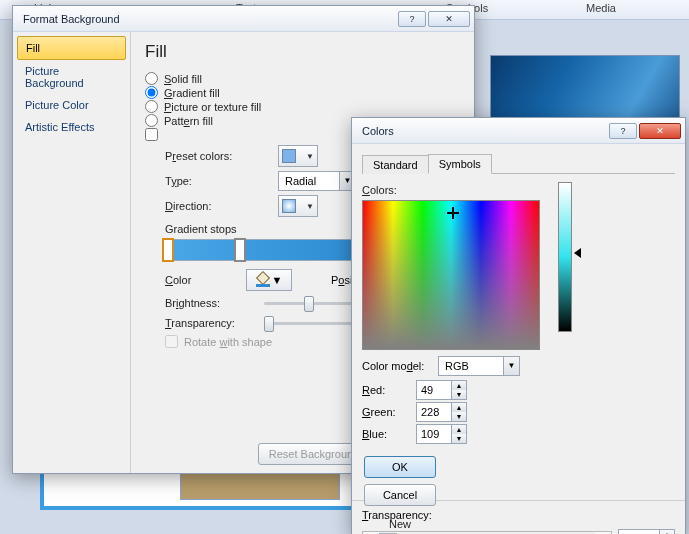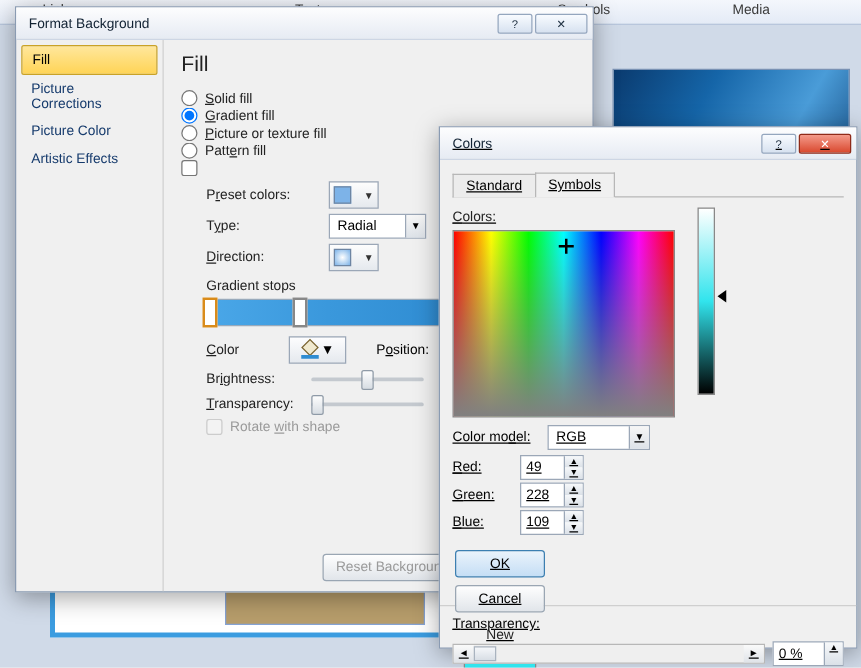--- a/index.html
+++ b/index.html
@@ -19,21 +19,21 @@
   .win-btn.close{width:42px;}
   .fb-body{display:flex;height:calc(100% - 26px);}
   .fb-nav{width:118px;border-right:1px solid #cfcfcf;padding:4px;}
   .fb-nav-item{padding:5px 8px;color:#153a6c;border-radius:2px;}
   .fb-nav-item.sel{background:linear-gradient(#ffe79c,#ffd456);border:1px solid #c9a227;color:#000;}
   .fb-main{flex:1;padding:8px 12px 8px 14px;position:relative;}
   .fb-h{font-size:17px;color:#222;margin:2px 0 10px;}
   .opt{display:flex;align-items:center;gap:6px;margin:1px 0;color:#222;}
   .opt input[type=radio],.opt input[type=checkbox]{margin:0;}
   .opt label u{text-decoration:underline;}
-  .row{display:flex;align-items:center;margin:4px 0;gap:6px;}
+  .row{display:flex;align-items:center;margin:4px 0;gap:21px;}
   .row .lbl{width:92px;color:#222;}
   .row.ind{margin-left:20px;}
   .dd-btn{width:40px;height:22px;border:1px solid #9ba7b7;background:linear-gradient(#fdfdfd,#e5e9ee);display:inline-flex;align-items:center;justify-content:space-between;padding:0 3px;}
   .dd-btn .sw{width:14px;height:14px;border:1px solid #6d85a3;background:#7db3e8;}
   .dd-btn .car{font-size:8px;color:#333;}
   .combo{border:1px solid #9ba7b7;background:#fff;height:20px;display:inline-flex;align-items:center;}
   .combo .ct{padding:0 6px;min-width:60px;}
   .combo .cb{width:16px;border-left:1px solid #9ba7b7;text-align:center;font-size:8px;background:linear-gradient(#f6f6f6,#dde2e8);height:100%;line-height:18px;}
   .disabled{color:#9a9a9a;}
   .spin{display:inline-flex;border:1px solid #b7b7b7;background:#f4f4f4;height:20px;align-items:center;}
@@ -49,21 +49,21 @@
   .mini-slider .knob{position:absolute;top:1px;width:10px;height:16px;background:linear-gradient(#fdfdfd,#d7dde3);border:1px solid #8e9aa7;border-radius:2px;}
   .fb-foot{position:absolute;bottom:8px;left:12px;right:12px;display:flex;justify-content:flex-end;gap:6px;}
   .btn{min-width:86px;height:22px;border:1px solid #9aa6b3;background:linear-gradient(#fefefe,#e1e5ea);border-radius:3px;text-align:center;line-height:20px;}
   .btn.dis{color:#9a9a9a;}
   .color-dd{width:46px;height:22px;border:1px solid #9ba7b7;background:linear-gradient(#fdfdfe,#e5e9ee);display:inline-flex;align-items:center;justify-content:center;gap:2px;}
   .bucket{width:14px;height:14px;position:relative;}
   .bucket::before{content:"";position:absolute;left:2px;top:0;width:8px;height:8px;border:1px solid #7a6534;transform:rotate(45deg);background:#f0e9cf;}
   .bucket-bar{position:absolute;bottom:0;left:0;width:14px;height:3px;background:#2f8cd2;}
 
   
-  .col-dlg{top:101px;left:351px;width:335px;height:418px;text-decoration:underline;}
+  .col-dlg{top:117px;left:351px;width:335px;height:418px;}
   .col-dlg .titlebar{background:linear-gradient(#fdfdfe,#e6ebf3);}
   .col-dlg .win-btn.close{background:linear-gradient(#f49a8a,#d9492f);border-color:#8f2a18;color:#fff;width:42px;}
   .col-body{display:flex;padding:8px 10px 8px 10px;gap:10px;position:relative;height:356px;flex-direction:column;}
   .col-left{flex:1;}
   .tabs{display:flex;border-bottom:1px solid #b7b7b7;height:22px;align-items:flex-end;}
   .tab{padding:3px 10px;border:1px solid #b7b7b7;border-bottom:none;background:#ececec;position:relative;top:1px;margin-right:-1px;}
   .tab.act{background:#f0f0f0;z-index:2;border-bottom:1px solid #f0f0f0;}
   .tabpane{border:0;padding-top:6px;}
   .clabel{color:#222;margin:4px 0 4px;}
   .spectrum{width:178px;height:150px;position:relative;background:
@@ -111,21 +111,21 @@
   <div class="titlebar">
     <span>Format Background</span>
     <div class="win-btns">
       <div class="win-btn">?</div>
       <div class="win-btn close">✕</div>
     </div>
   </div>
   <div class="fb-body">
     <div class="fb-nav">
       <div class="fb-nav-item sel">Fill</div>
-      <div class="fb-nav-item">Picture Corrections</div>
+      <div class="fb-nav-item">Picture Background</div>
       <div class="fb-nav-item">Picture Color</div>
       <div class="fb-nav-item">Artistic Effects</div>
     </div>
     <div class="fb-main">
       <div class="fb-h">Fill</div>
 
       <div class="opt">
           <input type="radio" name="ft" style="">
           <label><u>S</u>olid fill</label>
         </div>

